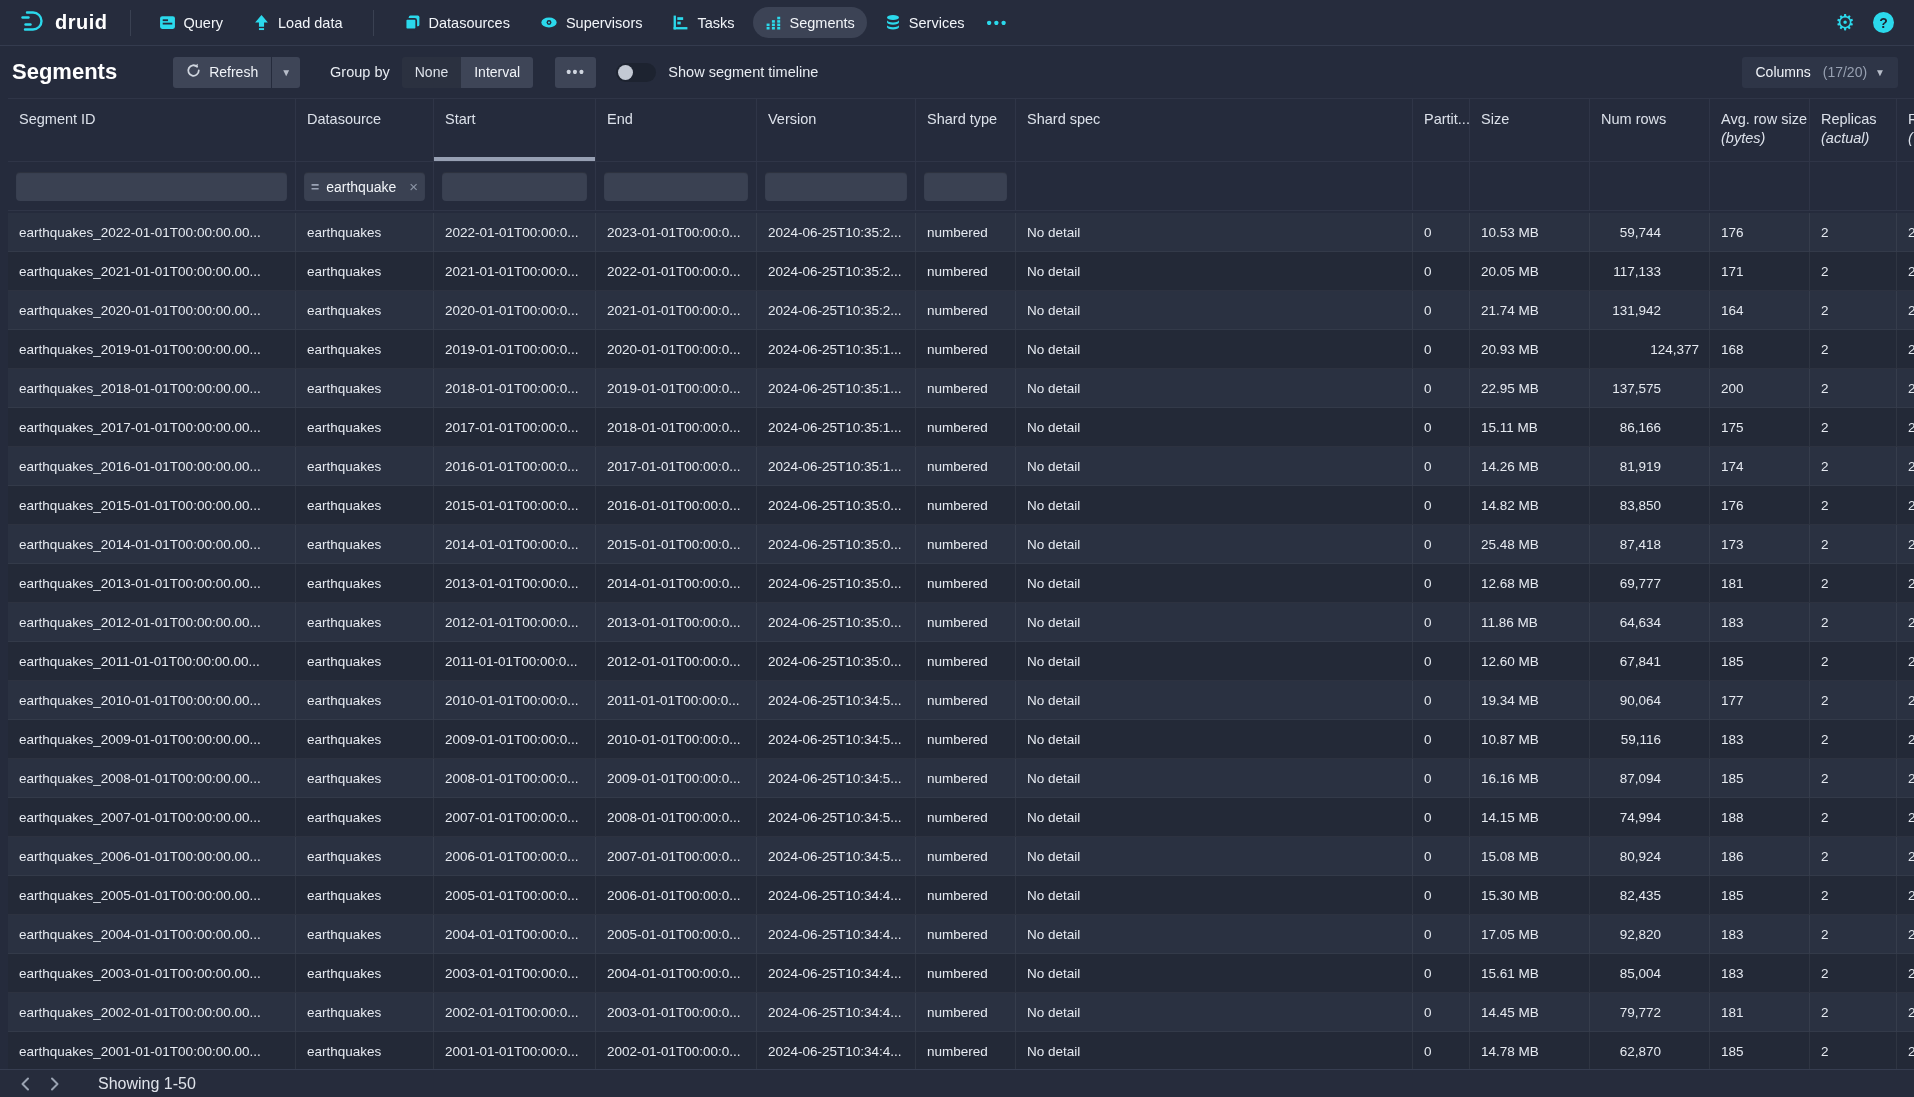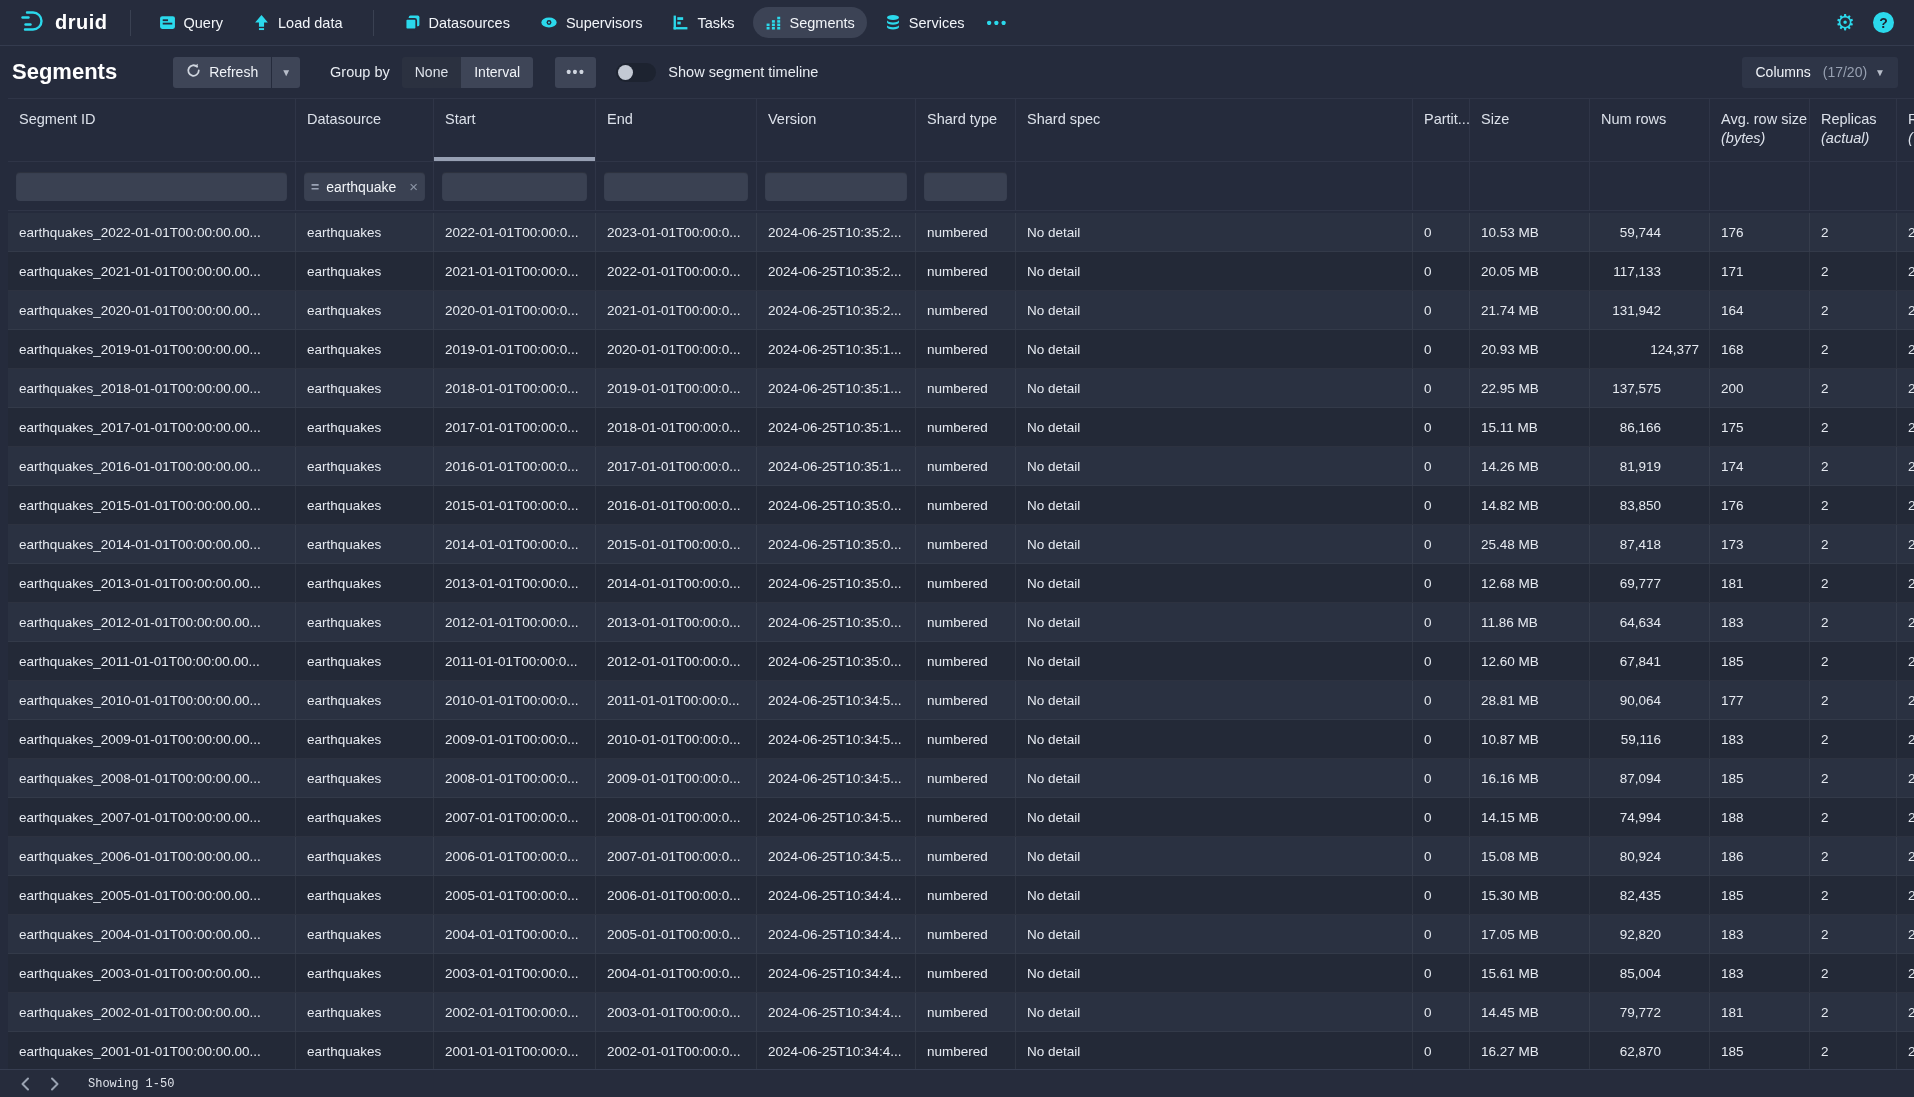--- a/index.html
+++ b/index.html
@@ -96,21 +96,21 @@
   }
   .td .braced { display:inline-block; width:60px; text-align:right; }
 
   
   .pager {
     position:absolute; left:0; right:0; bottom:0; height:28px;
     background:#262c3c; border-top:1px solid #363d50;
     display:flex; align-items:center; padding:0 10px;
   }
   .pg-btn { width:30px; height:24px; display:flex; align-items:center; justify-content:center; cursor:pointer; }
-  .showing { font-size:12px; color:#dfe3ea; margin-left:18px;font-family:Liberation Mono, monospace; }
+  .showing { font-size:16px; color:#dfe3ea; margin-left:28px; }
 
   svg .cy { fill:#2bd9ec; }
   svg .cys { stroke:#2bd9ec; fill:none; }
 </style>
 </head>
 <body>
 
 <div class="app">
 
   <header class="nav">
@@ -527,21 +527,21 @@
         </div>
         <div class="tr odd">
           <div class="td" style="width: 288px;">earthquakes_2010-01-01T00:00:00.00...</div>
           <div class="td" style="width: 138px;">earthquakes</div>
           <div class="td" style="width: 162px;">2010-01-01T00:00:0...</div>
           <div class="td" style="width: 161px;">2011-01-01T00:00:0...</div>
           <div class="td" style="width: 159px;">2024-06-25T10:34:5...</div>
           <div class="td" style="width: 100px;">numbered</div>
           <div class="td" style="width: 397px;">No detail</div>
           <div class="td" style="width: 57px;">0</div>
-          <div class="td" style="width: 120px;">28.81 MB</div>
+          <div class="td" style="width: 120px;">19.34 MB</div>
           <div class="td" style="width: 120px;">
             <span class="braced">90,064</span>
           </div>
           <div class="td" style="width: 100px;">177</div>
           <div class="td" style="width: 87px;">2</div>
           <div class="td" style="width: 80px;">2</div>
         </div>
         <div class="tr even">
           <div class="td" style="width: 288px;">earthquakes_2009-01-01T00:00:00.00...</div>
           <div class="td" style="width: 138px;">earthquakes</div>
@@ -680,21 +680,21 @@
         </div>
         <div class="tr even">
           <div class="td" style="width: 288px;">earthquakes_2001-01-01T00:00:00.00...</div>
           <div class="td" style="width: 138px;">earthquakes</div>
           <div class="td" style="width: 162px;">2001-01-01T00:00:0...</div>
           <div class="td" style="width: 161px;">2002-01-01T00:00:0...</div>
           <div class="td" style="width: 159px;">2024-06-25T10:34:4...</div>
           <div class="td" style="width: 100px;">numbered</div>
           <div class="td" style="width: 397px;">No detail</div>
           <div class="td" style="width: 57px;">0</div>
-          <div class="td" style="width: 120px;">16.27 MB</div>
+          <div class="td" style="width: 120px;">14.78 MB</div>
           <div class="td" style="width: 120px;">
             <span class="braced">62,870</span>
           </div>
           <div class="td" style="width: 100px;">185</div>
           <div class="td" style="width: 87px;">2</div>
           <div class="td" style="width: 80px;">2</div>
         </div>
       </div>
   </div>
 

